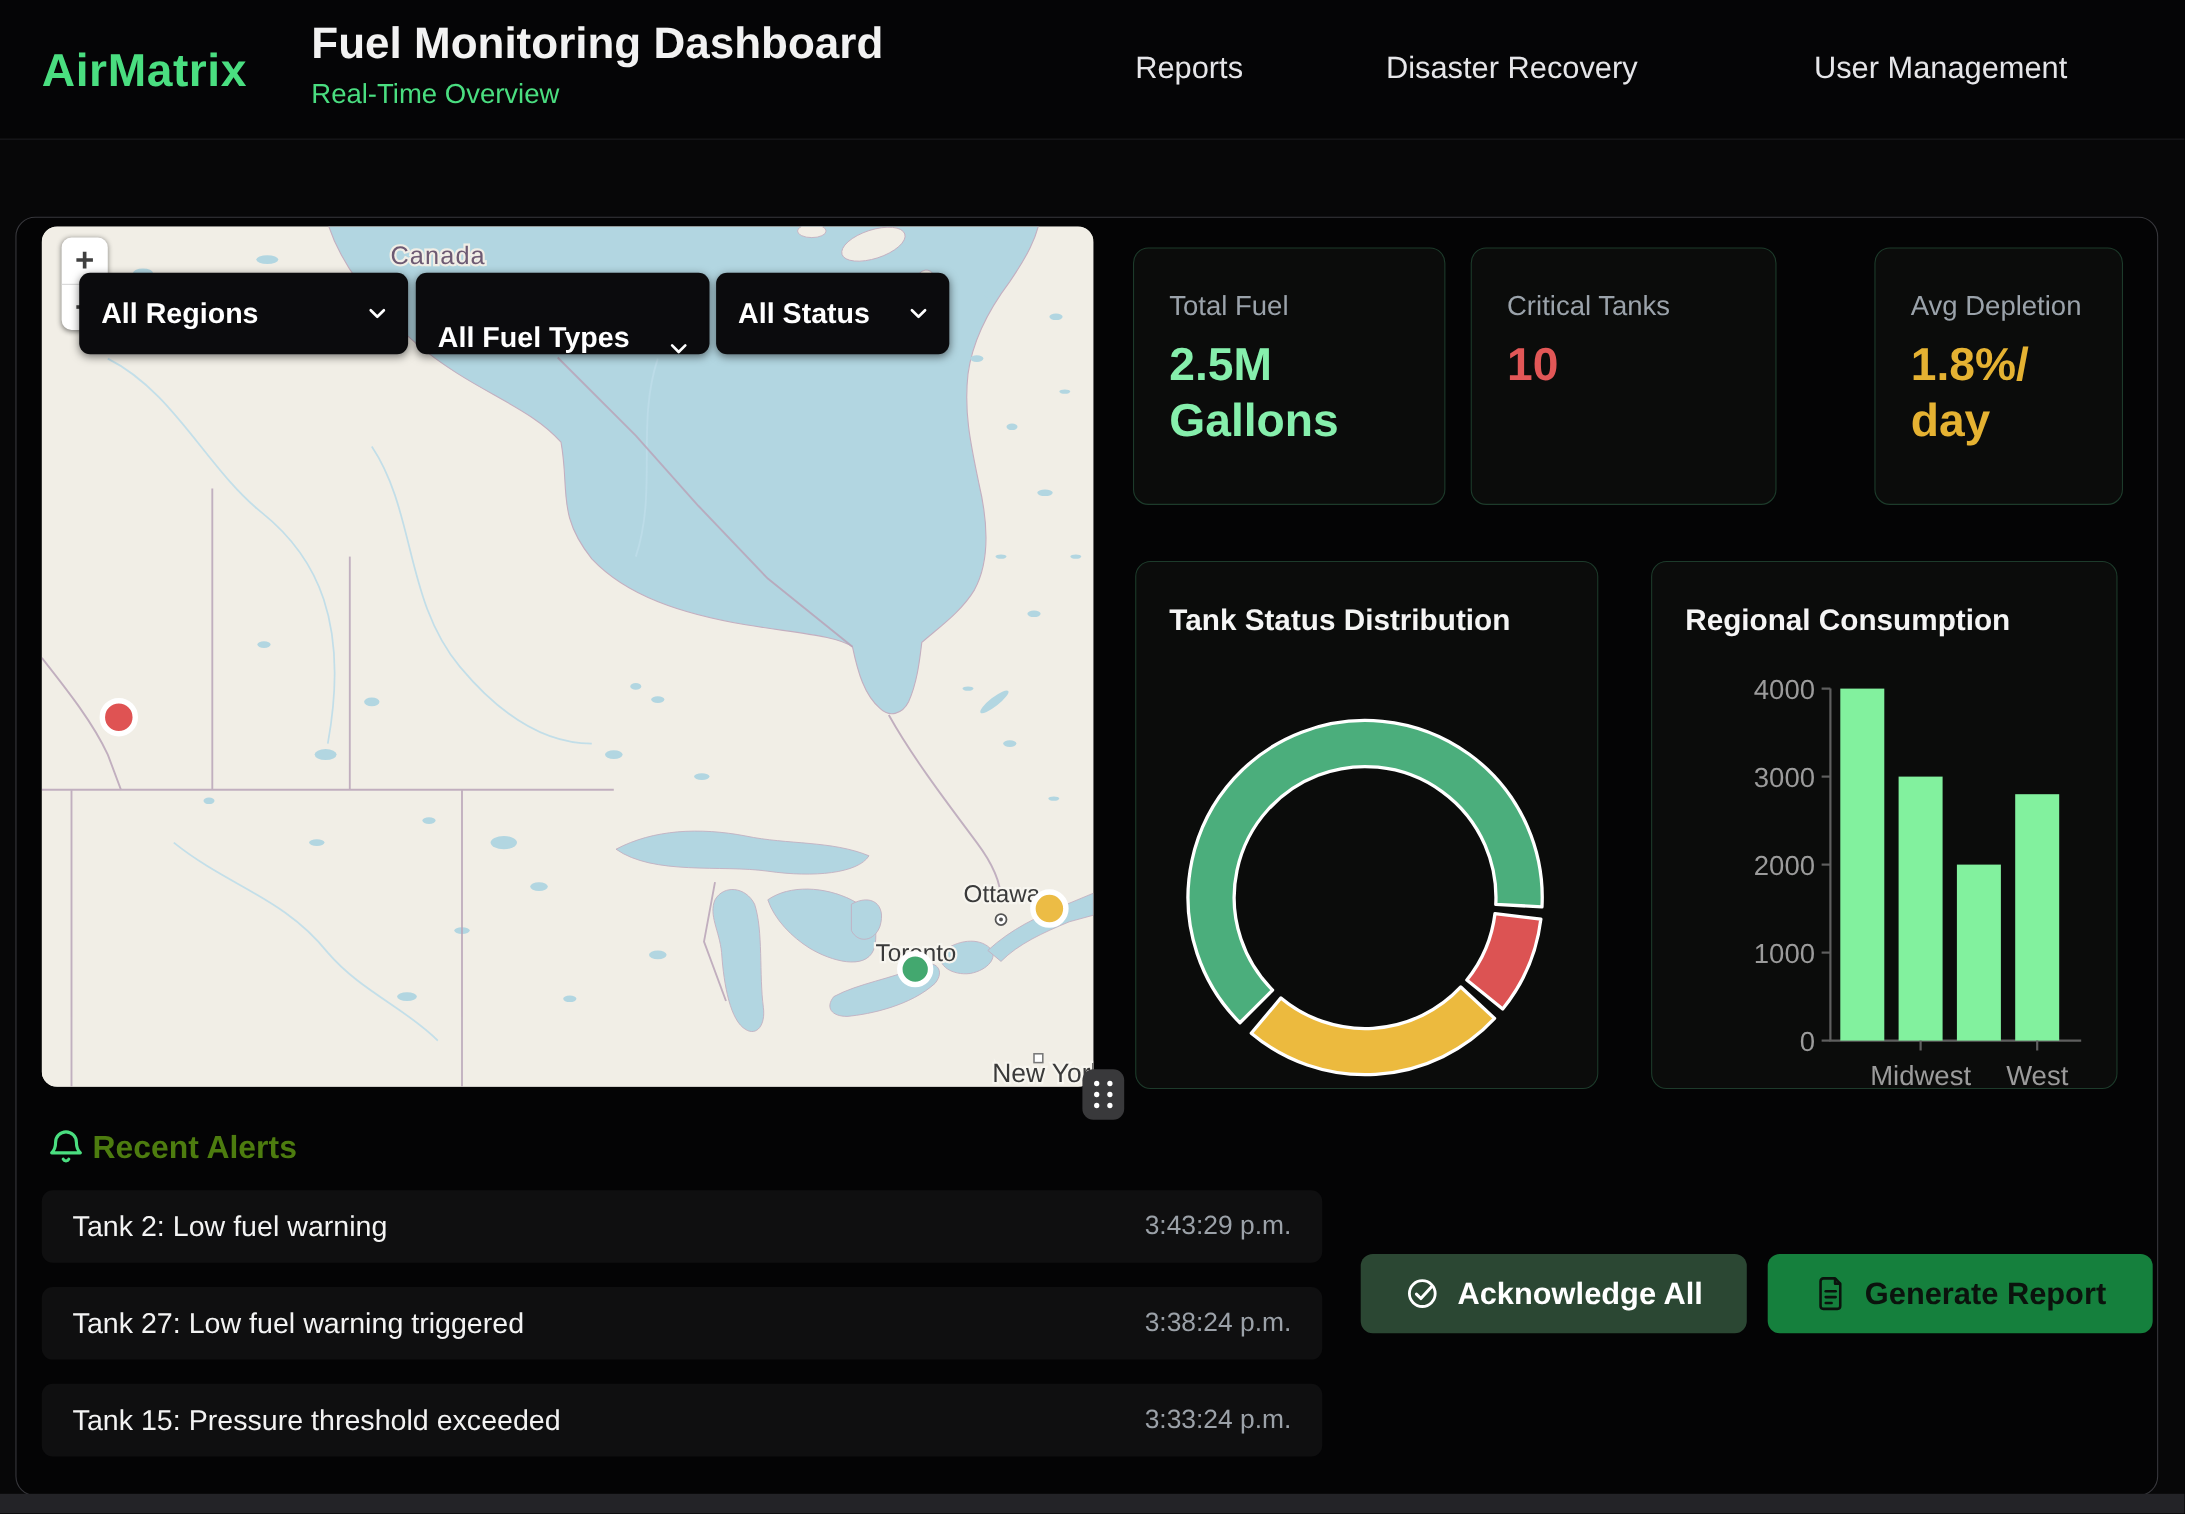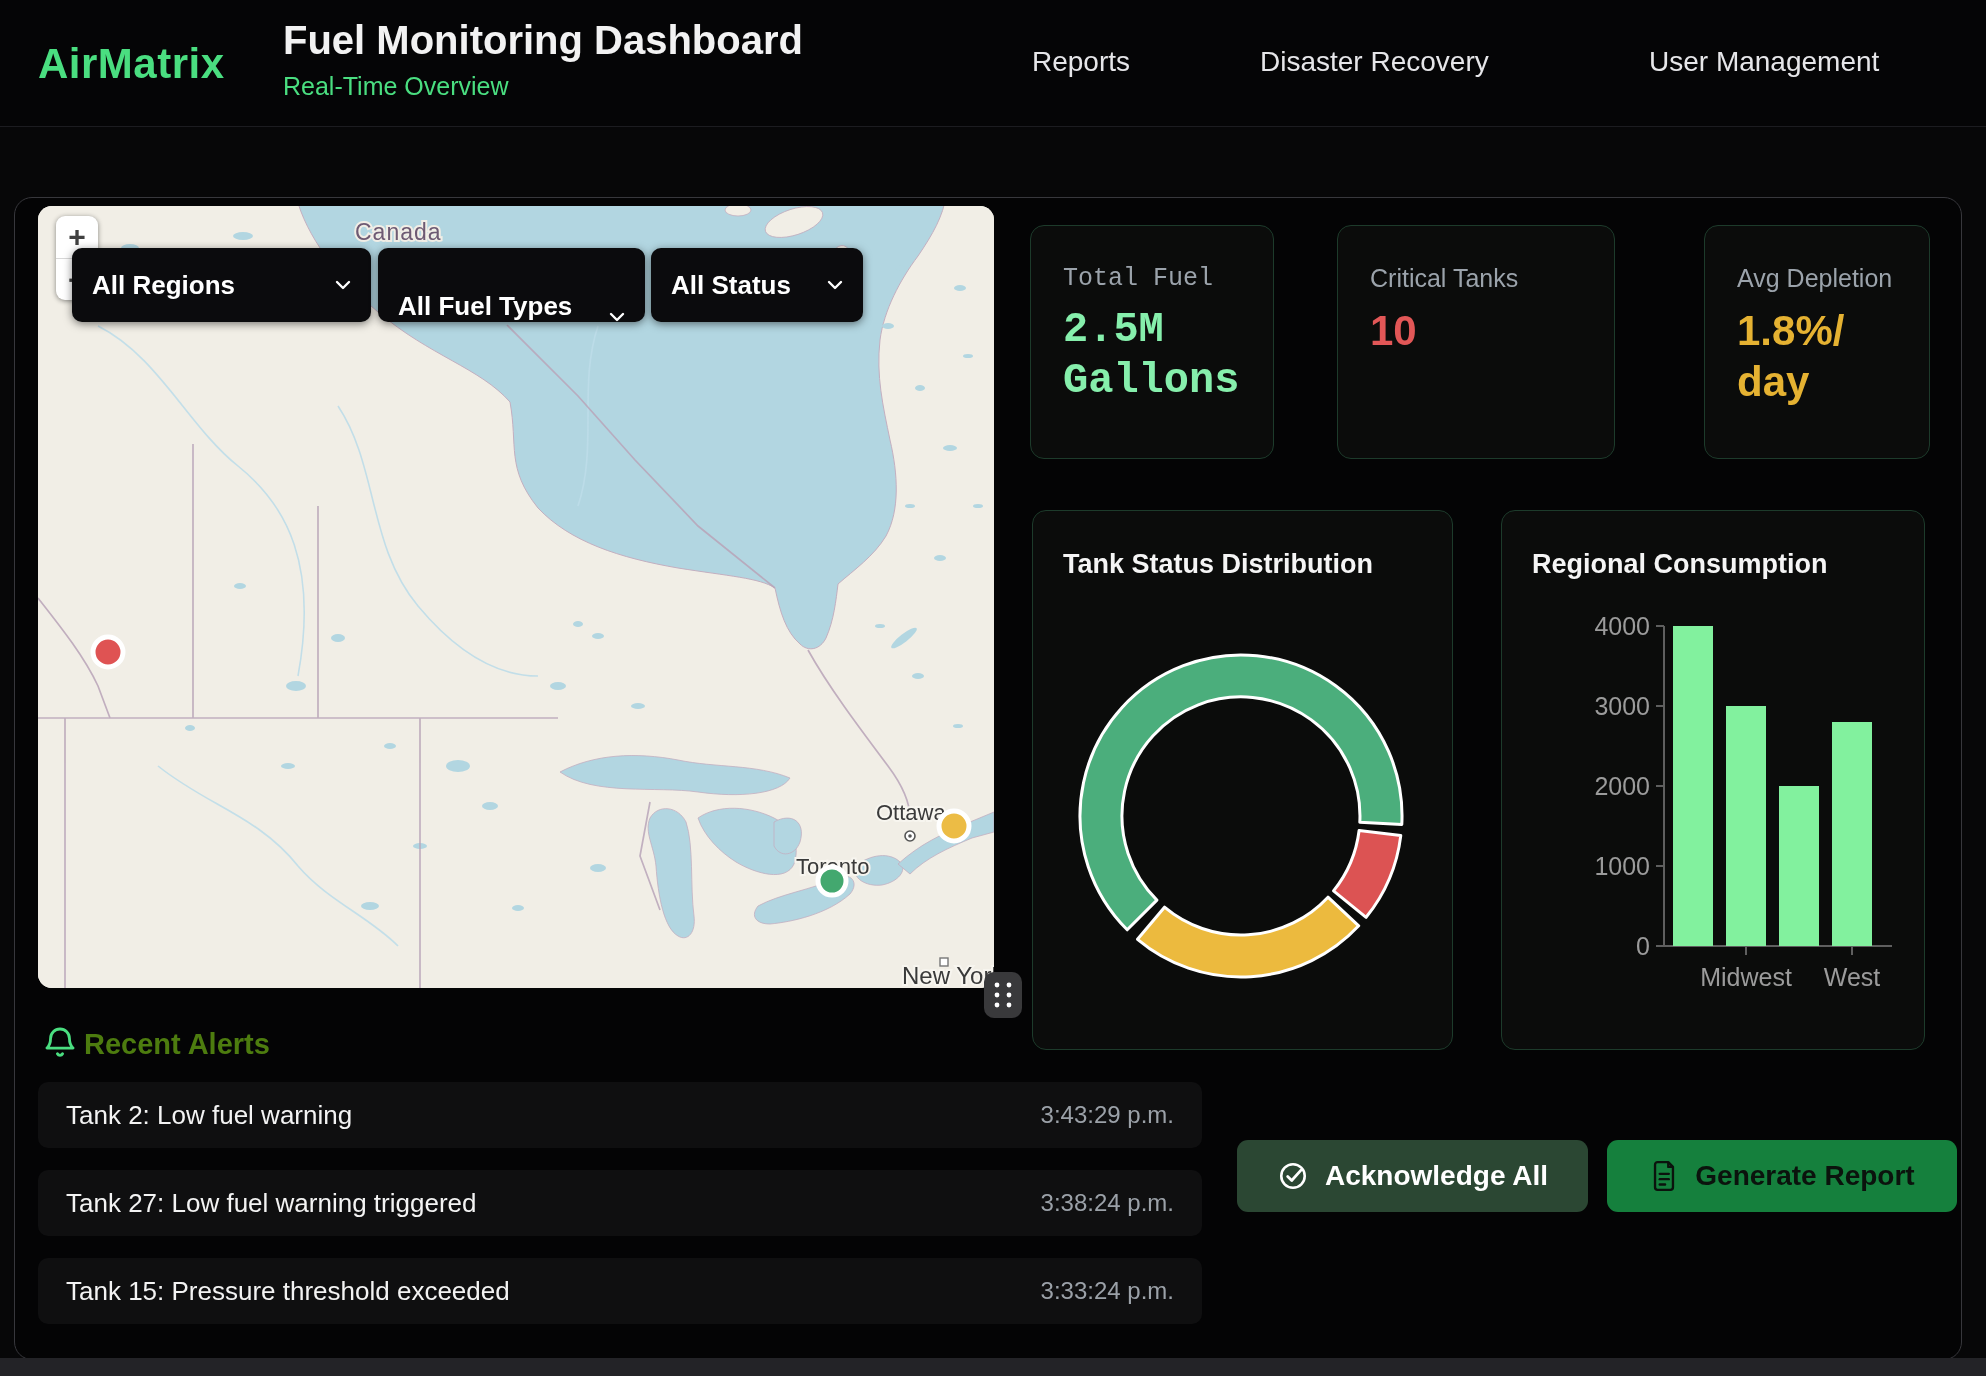--- a/index.html
+++ b/index.html
@@ -28,24 +28,24 @@
            color:#404040;font-size:30px;font-weight:bold;cursor:pointer;}
   .zoomdiv{height:1px;background:#d7d7d7;}
   .filter{top:248px;height:74px;background:#0b0b0d;border-radius:10px;display:flex;align-items:center;
           justify-content:space-between;padding:0 20px;box-sizing:border-box;z-index:3;
           font-size:26px;font-weight:600;color:#fff;cursor:pointer;box-shadow:0 2px 8px rgba(0,0,0,.5);}
   .f1{left:72px;width:299px;} .f2{left:378px;width:267px;align-items:flex-end;} .f3{left:651px;width:212px;}
 
   
   .card{background:#0b0c0b;border:1px solid #1d3b2b;border-radius:14px;box-sizing:border-box;}
   .stat{top:225px;height:234px;padding:38px 32px;}
-  .s1{left:1030px;width:244px;font-family:Liberation Mono, monospace;} .s2{left:1337px;width:278px;} .s3{left:1704px;width:226px;}
+  .s1{left:1030px;width:284px;} .s2{left:1337px;width:278px;} .s3{left:1704px;width:226px;}
   .stat-label{font-size:25px;color:#9ba3ab;}
   .stat-value{margin-top:12px;font-size:42px;font-weight:bold;line-height:1.22;white-space:pre-line;}
-  .chartcard{top:510px;height:540px;padding-left:20px;}
+  .chartcard{top:510px;height:480px;padding-left:20px;}
   .c1{left:1032px;width:421px;} .c2{left:1501px;width:424px;}
   .chart-title{position:absolute;left:30px;top:38px;font-size:27px;font-weight:bold;color:#f5f5f5;}
   .chartsvg{position:absolute;left:0;top:0;}
 
   
   .alerts-title{left:84px;top:1028px;font-size:29px;font-weight:bold;color:#4d7c0f;}
   .bell{left:42px;top:1024px;}
   .alert-row{left:38px;width:1164px;height:66px;background:#0f0f10;border-radius:10px;
              display:flex;align-items:center;justify-content:space-between;
              padding:0 28px;box-sizing:border-box;cursor:pointer;}

